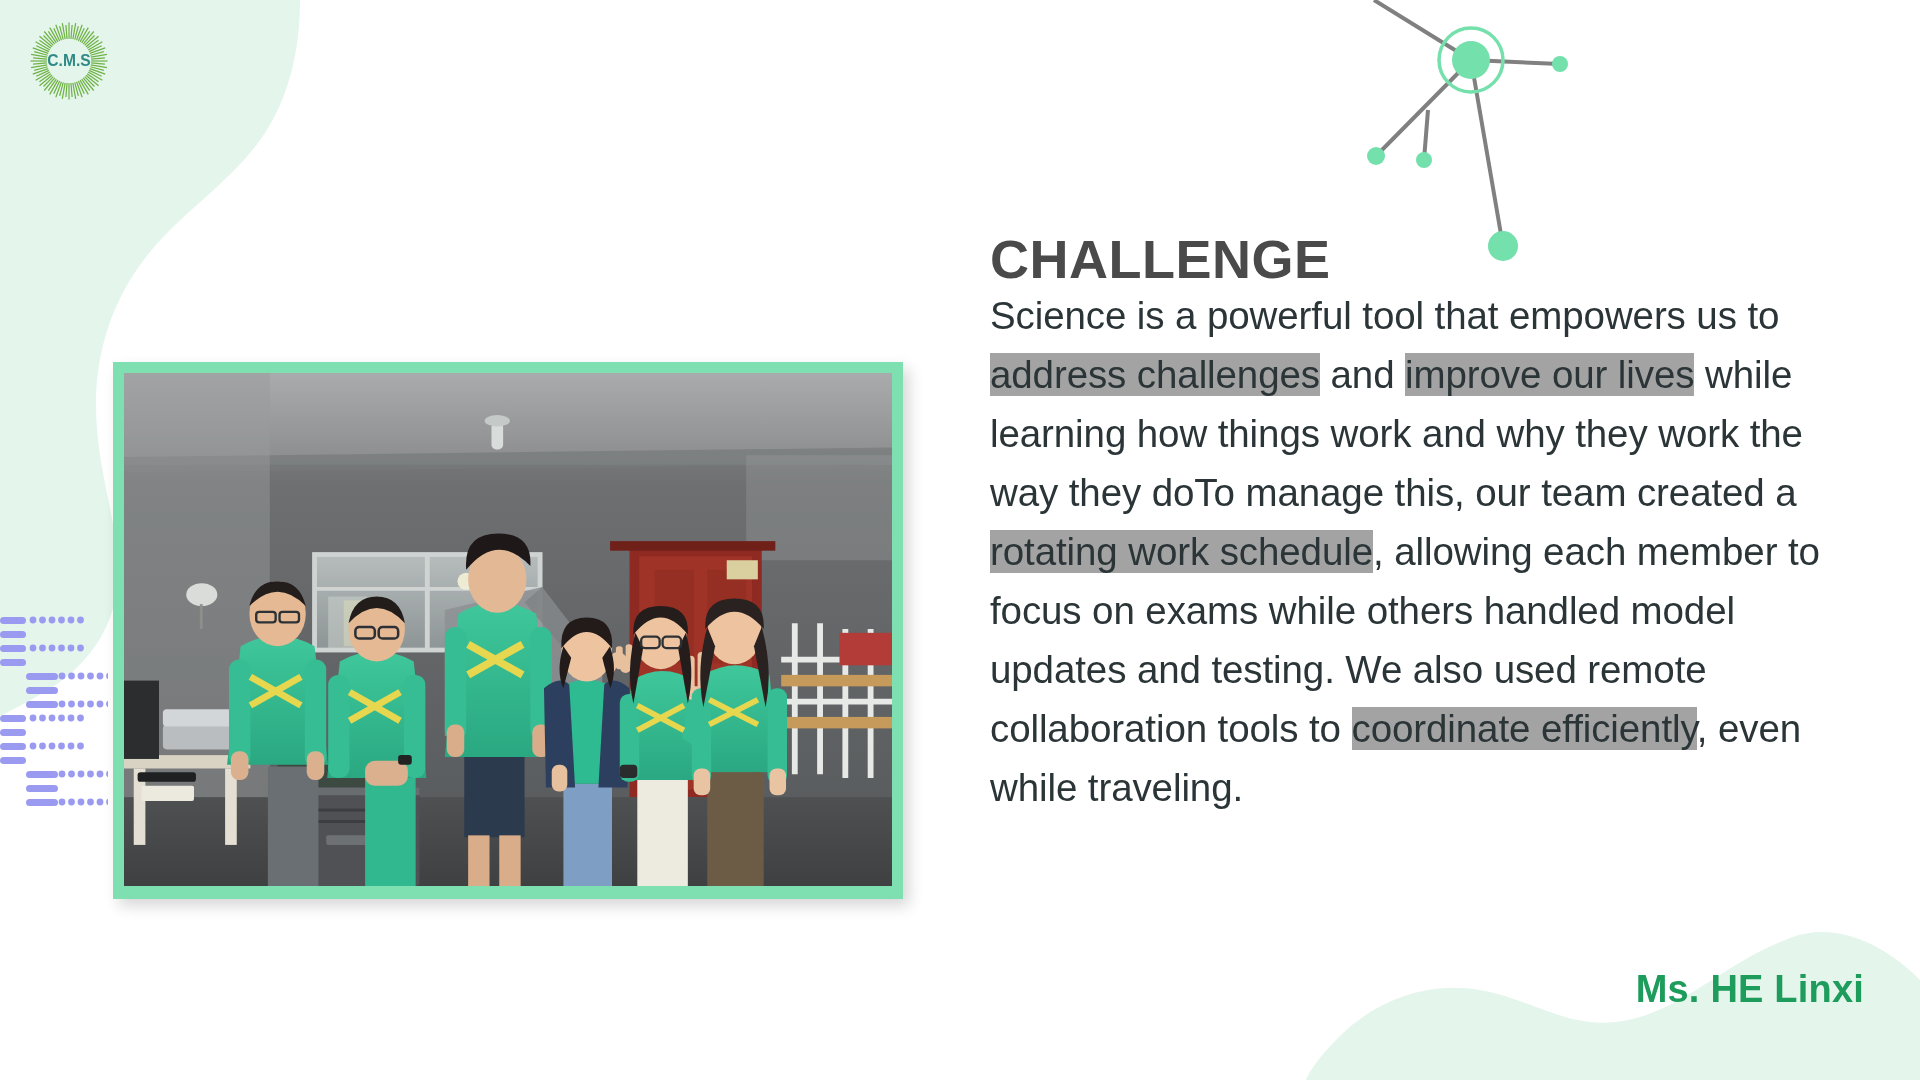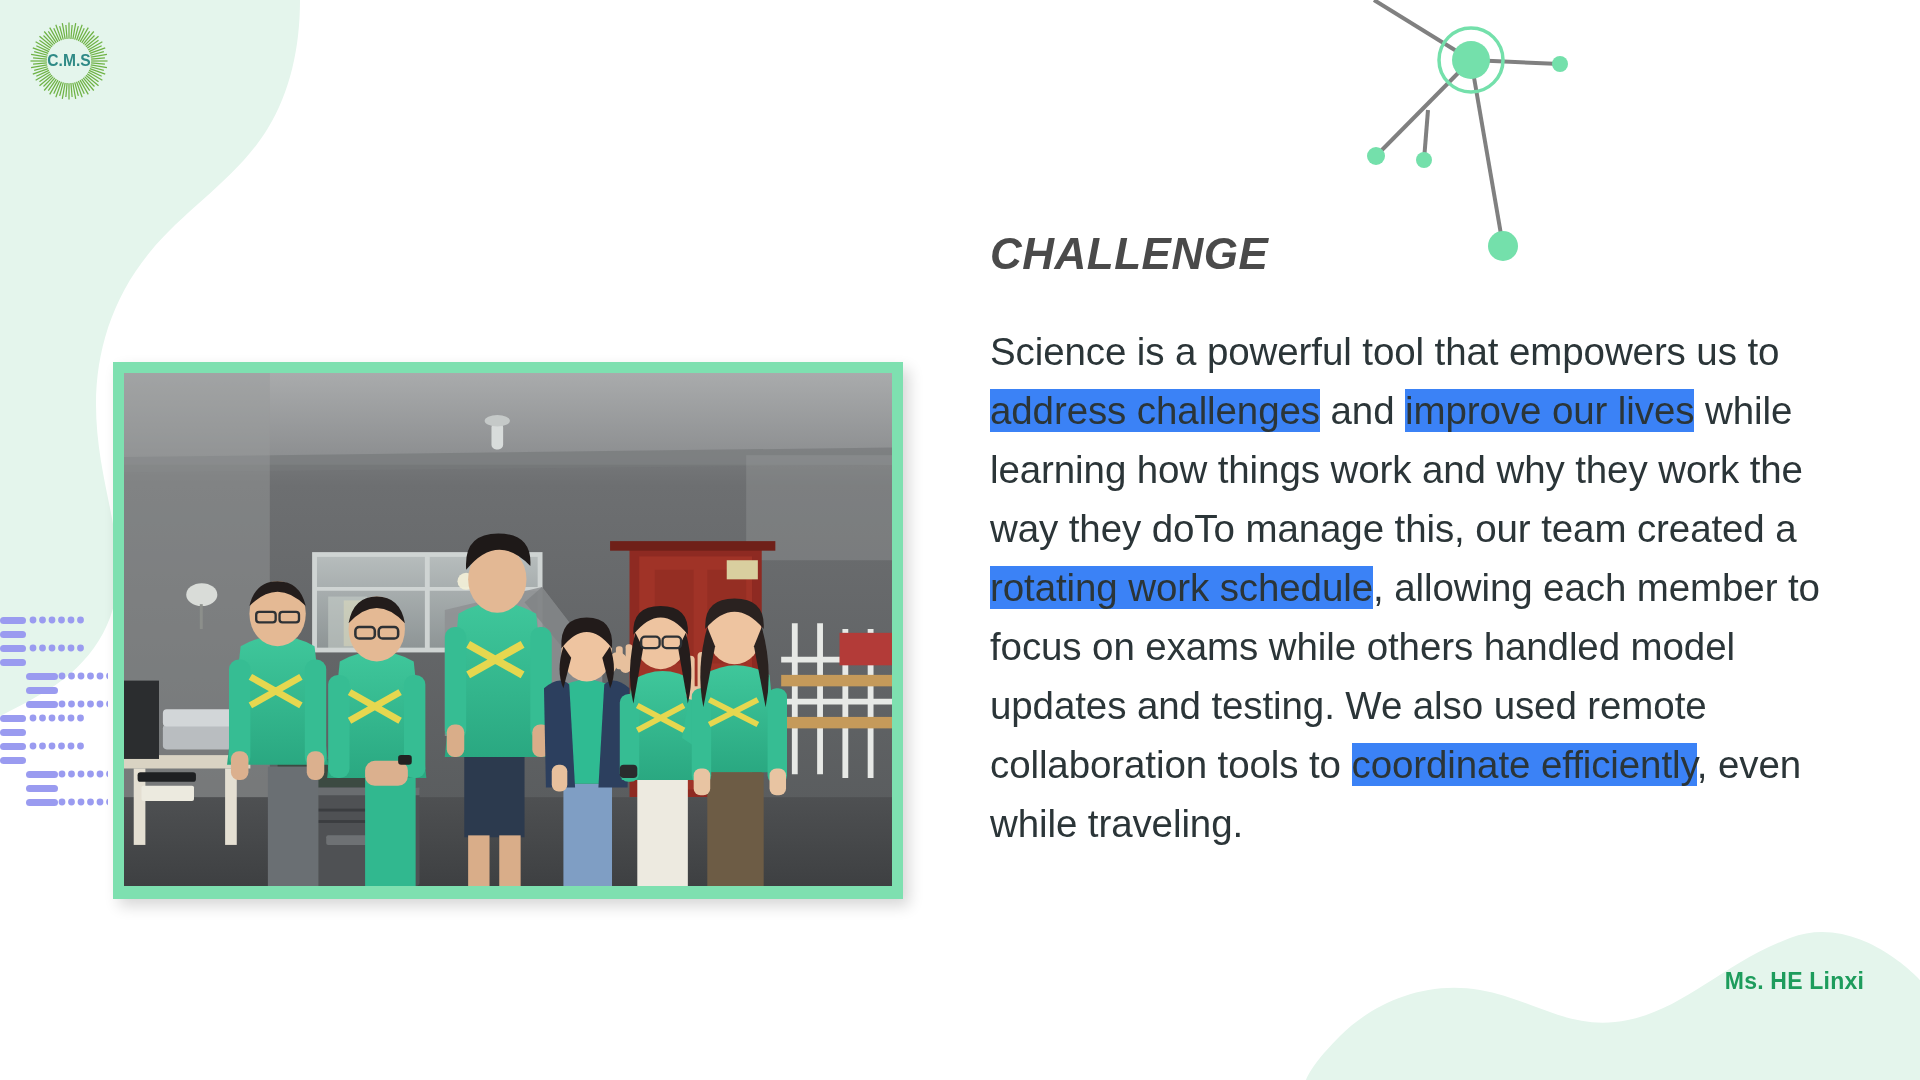--- a/index.html
+++ b/index.html
@@ -84,43 +84,41 @@
   #photo svg { display:block; width:100%; height:100%; }
 
   
   #content {
     position:absolute;
     left:990px; top:232px;
     width:872px;
     z-index:6;
   }
   #page-title {
-    font-size:44px;
+    font-size:54px;
     font-weight:bold;
     color:#4a4a4a;
     letter-spacing:0.5px;
     line-height:1.0;
-    margin-bottom:46px;
-    font-style:italic;
   }
   #body-copy {
     font-size:38.5px;
     line-height:59px;
     color:#2b3538;
     letter-spacing:-0.1px;
   }
   #body-copy .hl {
-    background:#3b82f6;
+    background:#a3a3a3;
     box-decoration-break:clone;
     -webkit-box-decoration-break:clone;
   }
   #byline {
     position:absolute;
     right:56px; top:968px;
-    font-size:23px;
+    font-size:38px;
     font-weight:bold;
     color:#1d9c5c;
     letter-spacing:0.2px;
     z-index:7;
     white-space:nowrap;
     text-align:center;
   }
 </style>
 </head>
 <body>

